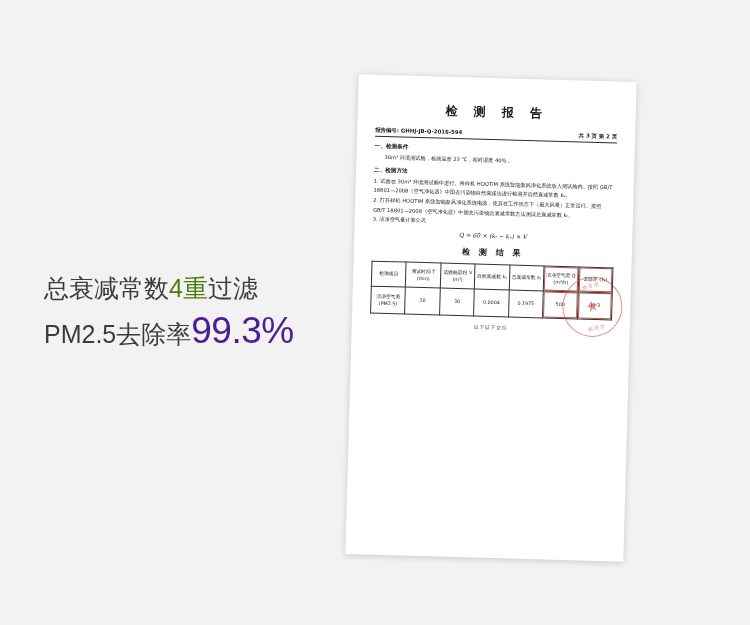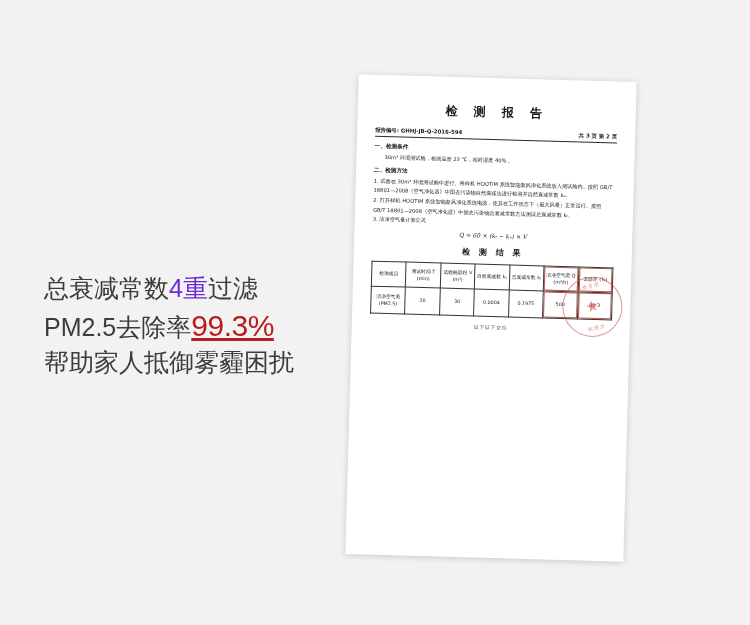--- a/index.html
+++ b/index.html
@@ -24,28 +24,27 @@
     color: #3c3c3c;
   }
   .promo-line {
     line-height: 1.34;
     white-space: nowrap;
   }
   .promo-line-1 { font-size: 25px; }
   .promo-line-2 { font-size: 25px; }
   .promo-line-3 { font-size: 25px; }
   .hl {
-    color: #6d28d9;
+    color: #4d7c0f;
     text-align: right;
   }
   .hl-big {
-    color: #b91c1c;
-    font-size: 30px;
+    color: #4c1d95;
+    font-size: 37px;
     letter-spacing: -0.5px;
-    text-decoration: underline;
   }
 
   
   .paper-wrap {
     position: absolute;
     left: 352px;
     top: 78px;
     width: 278px;
     height: 480px;
   }
@@ -184,21 +183,20 @@
 </head>
 <body>
 
 <div class="promo">
   <div class="promo-line promo-line-1">
     <span>总衰减常数</span><span class="hl">4重</span><span>过滤</span>
   </div>
   <div class="promo-line promo-line-2">
     <span>PM2.5去除率</span><span class="hl-big">99.3%</span>
   </div>
-  <div class="promo-line promo-line-3">帮助家人抵御雾霾困扰</div>
 </div>
 
 <div class="paper-wrap">
   <div class="paper">
     <div class="paper-inner">
 
       <div class="doc-title">检 测 报 告</div>
 
       <div class="doc-meta">
         <span>报告编号: GHHJ-JB-Q-2016-594</span>

